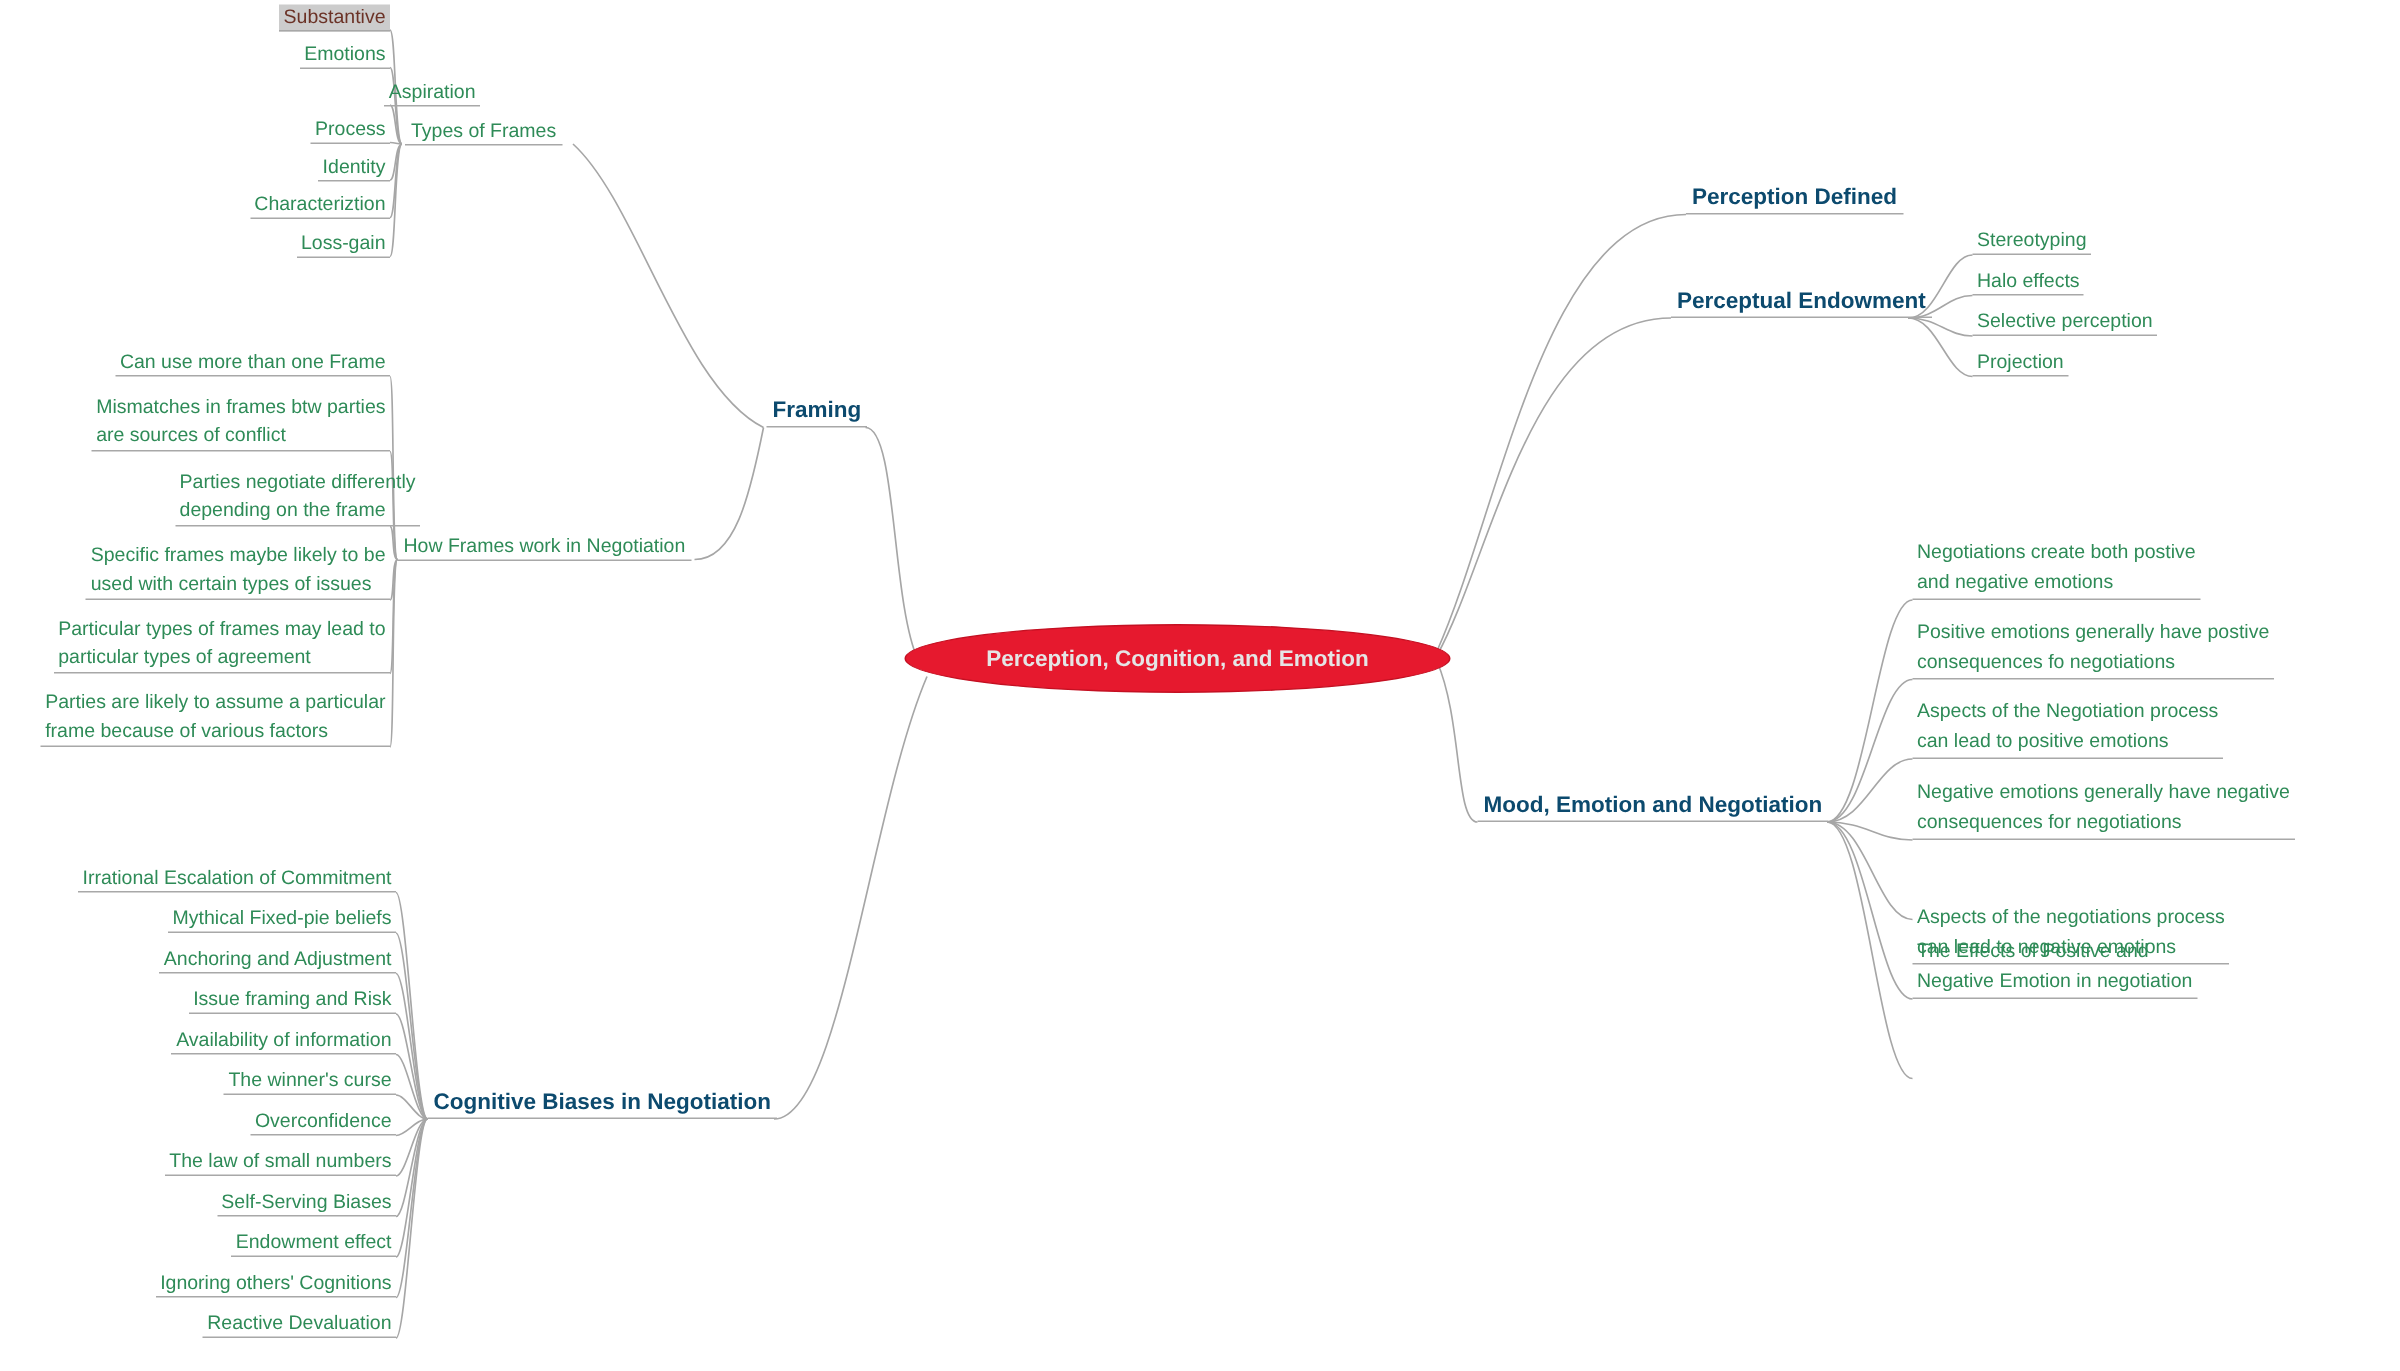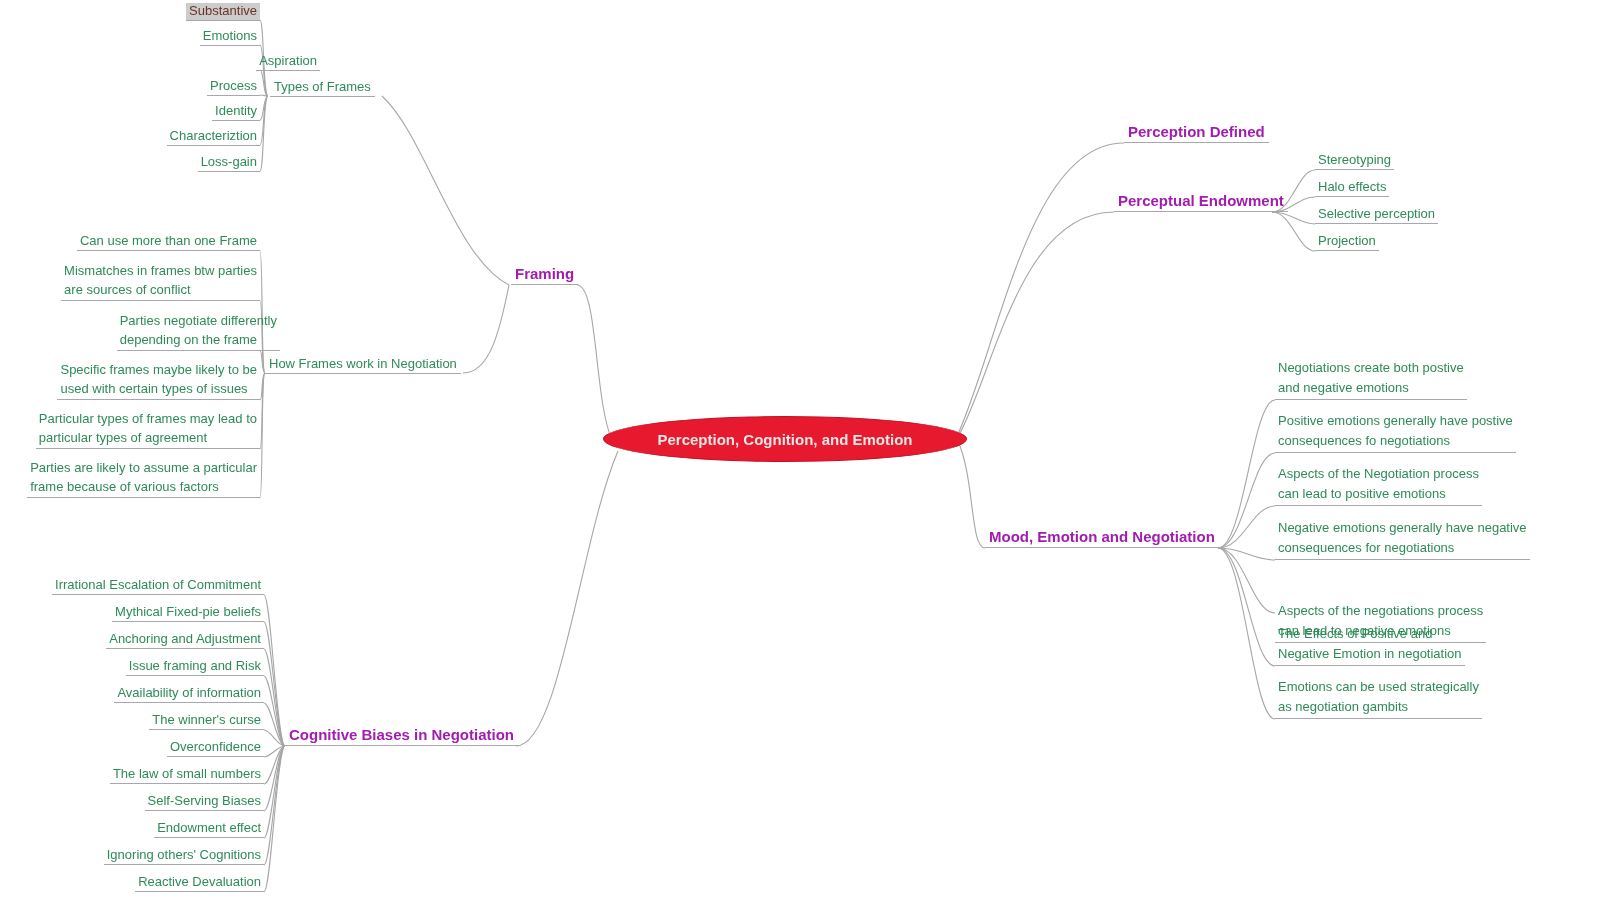--- a/index.html
+++ b/index.html
@@ -13,21 +13,21 @@
 
   .leaf { font-size:13px; line-height:16px; color:#2e8b57;
           border-bottom:1px solid #a8a8a8; padding:0 3px 1px 3px; }
   .leaf-left  { text-align:left; }
   .ml   { line-height:19px; }
   .mood-leaf { line-height:20px; }
 
   .subtopic { font-size:13px; line-height:16px; color:#2e8b57;
               border-bottom:1px solid #a8a8a8; padding:0 4px 1px 4px; }
 
-  .topic { font-size:15px; font-weight:bold; line-height:19px; color:#a21caf;
+  .topic { font-size:15px; font-weight:bold; line-height:19px; color:#0c4a6e;
            border-bottom:1px solid #a8a8a8; padding:0 4px 1px 4px; }
 
   .selected { background:#cccccc; color:#6b3226; }
 
   .central { position:absolute; left:603px; top:416px; width:364px; height:46px;
              background:#e6192e; border:1px solid #c41022; border-radius:50%;
              display:flex; align-items:center; justify-content:center;
              font-size:15px; font-weight:bold; color:#e5e5e5; white-space:nowrap; }
 </style>
 </head>
@@ -129,22 +129,20 @@
   <div class="node leaf mood-leaf" style="left:1275px; top:411px;">Positive emotions generally have postive
 consequences fo negotiations</div>
   <div class="node leaf mood-leaf" style="left:1275px; top:464px;">Aspects of the Negotiation process
 can lead to positive emotions</div>
   <div class="node leaf mood-leaf" style="left:1275px; top:518px;">Negative emotions generally have negative
 consequences for negotiations</div>
   <div class="node leaf mood-leaf" style="left:1275px; top:571px;margin-top:30px;">Aspects of the negotiations process
 can lead to negative emotions</div>
   <div class="node leaf mood-leaf" style="left:1275px; top:624px;">The Effects of Positive and
 Negative Emotion in negotiation</div>
-  <div class="node leaf mood-leaf" style="left:1275px; top:677px;">Emotions can be used strategically
-as negotiation gambits</div>
 
   <div class="node leaf" style="right:1336px; top:577px;">Irrational Escalation of Commitment</div>
   <div class="node leaf" style="right:1336px; top:604px;">Mythical Fixed-pie beliefs</div>
   <div class="node leaf" style="right:1336px; top:631px;">Anchoring and Adjustment</div>
   <div class="node leaf" style="right:1336px; top:658px;">Issue framing and Risk</div>
   <div class="node leaf" style="right:1336px; top:685px;">Availability of information</div>
   <div class="node leaf" style="right:1336px; top:712px;">The winner's curse</div>
   <div class="node leaf" style="right:1336px; top:739px;">Overconfidence</div>
   <div class="node leaf" style="right:1336px; top:766px;">The law of small numbers</div>
   <div class="node leaf" style="right:1336px; top:793px;">Self-Serving Biases</div>

